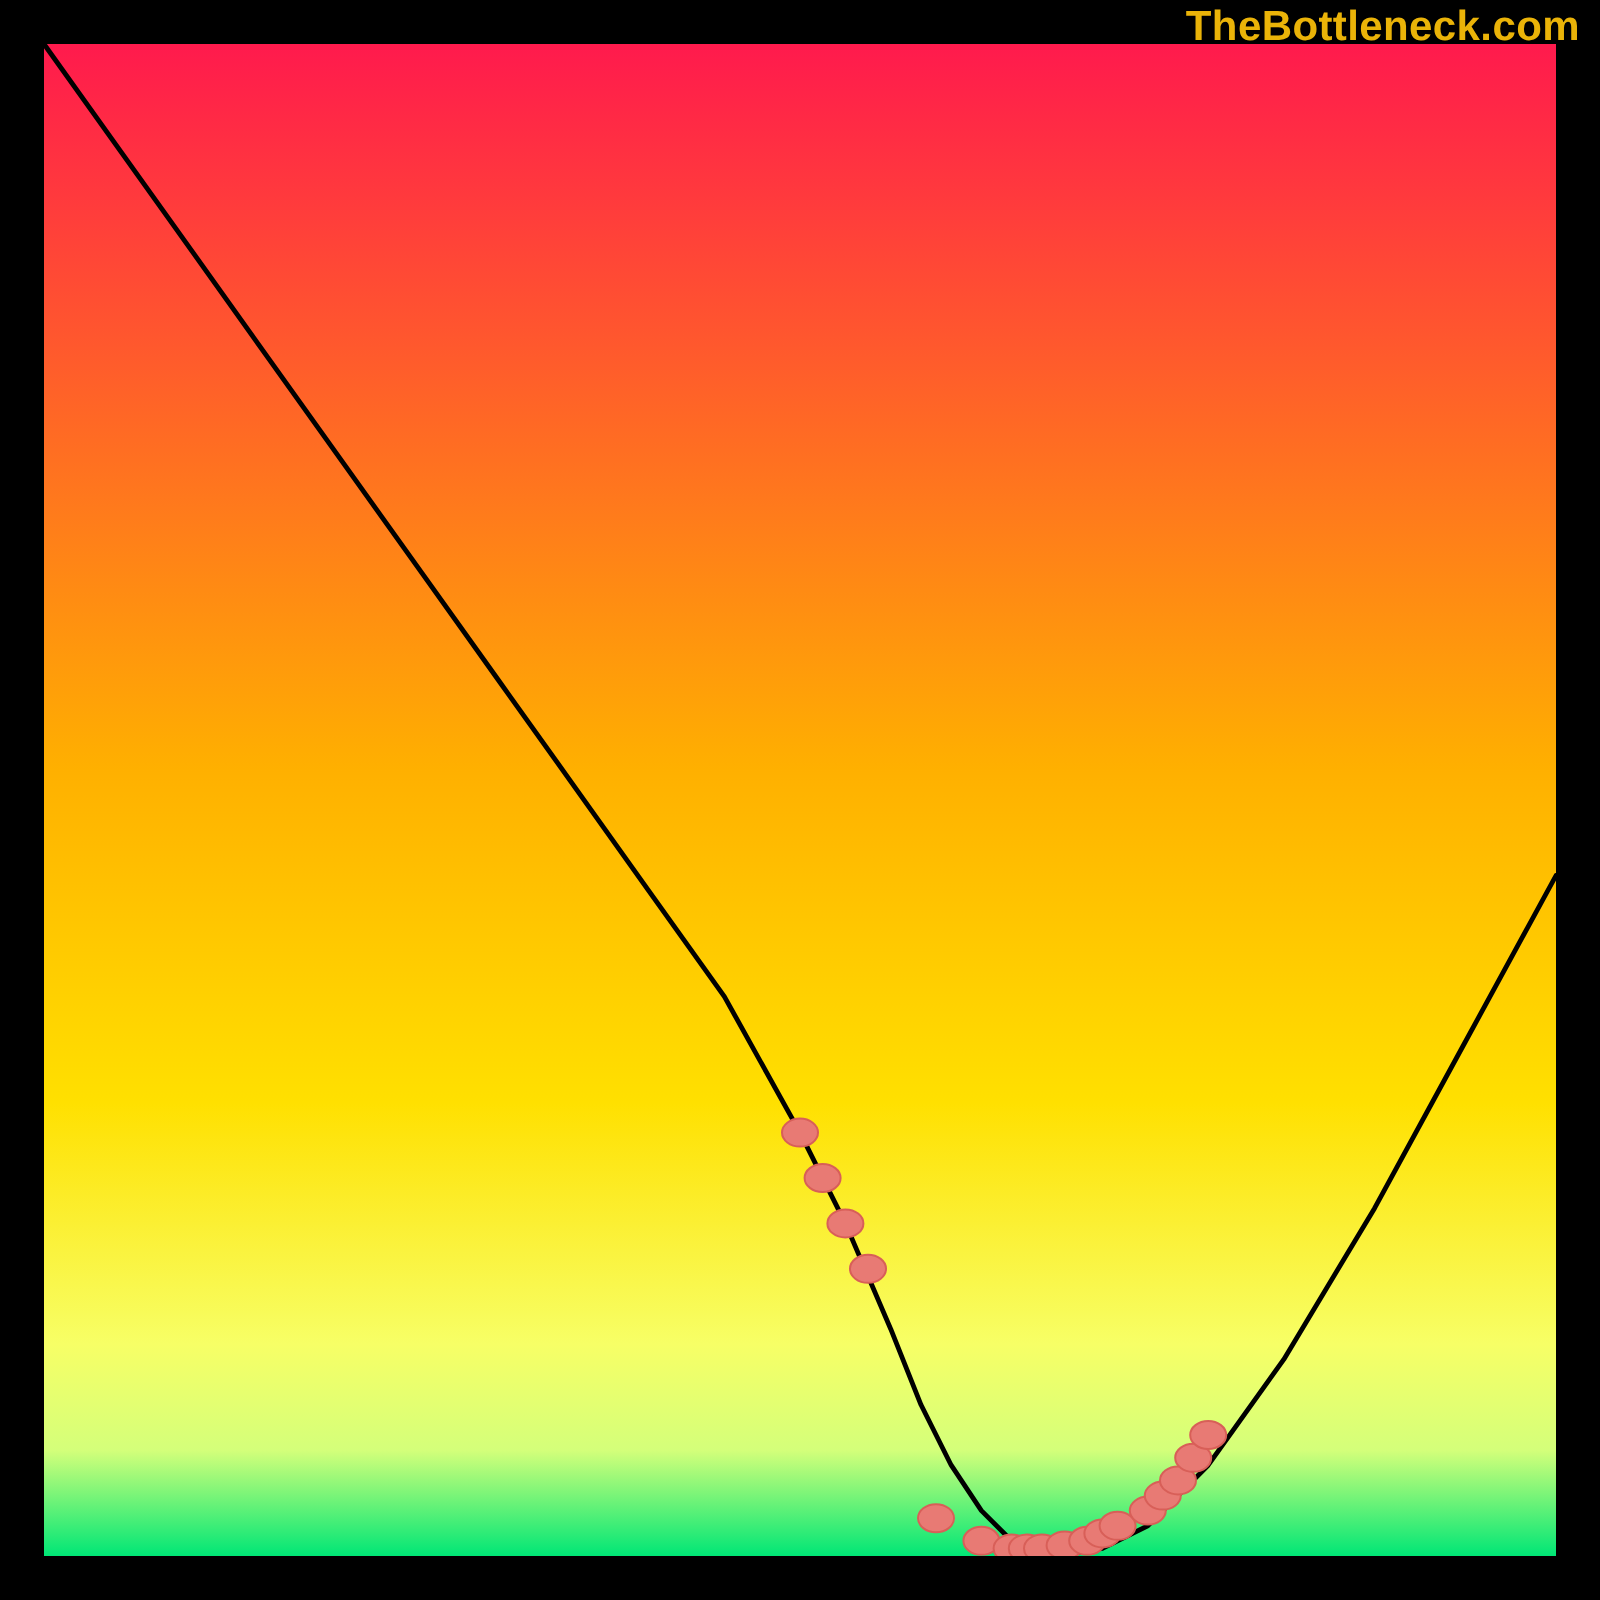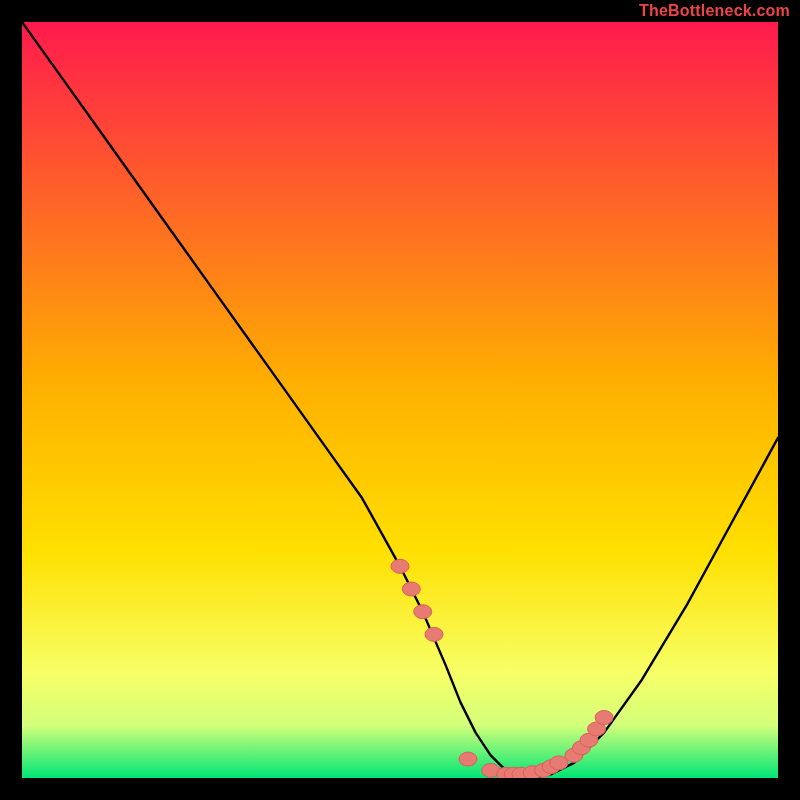--- a/index.html
+++ b/index.html
@@ -15,23 +15,23 @@
     left: 22px;
     top: 22px;
     width: 756px;
     height: 756px;
     overflow: hidden;
   }
   .watermark {
     position: absolute;
     top: 2px;
     right: 10px;
-    color: #ef4444;
+    color: #eab308;
     font-family: Arial, Helvetica, sans-serif;
-    font-size: 16px;
+    font-size: 21px;
     font-weight: 600;
     letter-spacing: 0.2px;
     user-select: none;
   }
   svg { display: block; }
 </style>
 </head>
 <body>
 <div class="frame">
 

